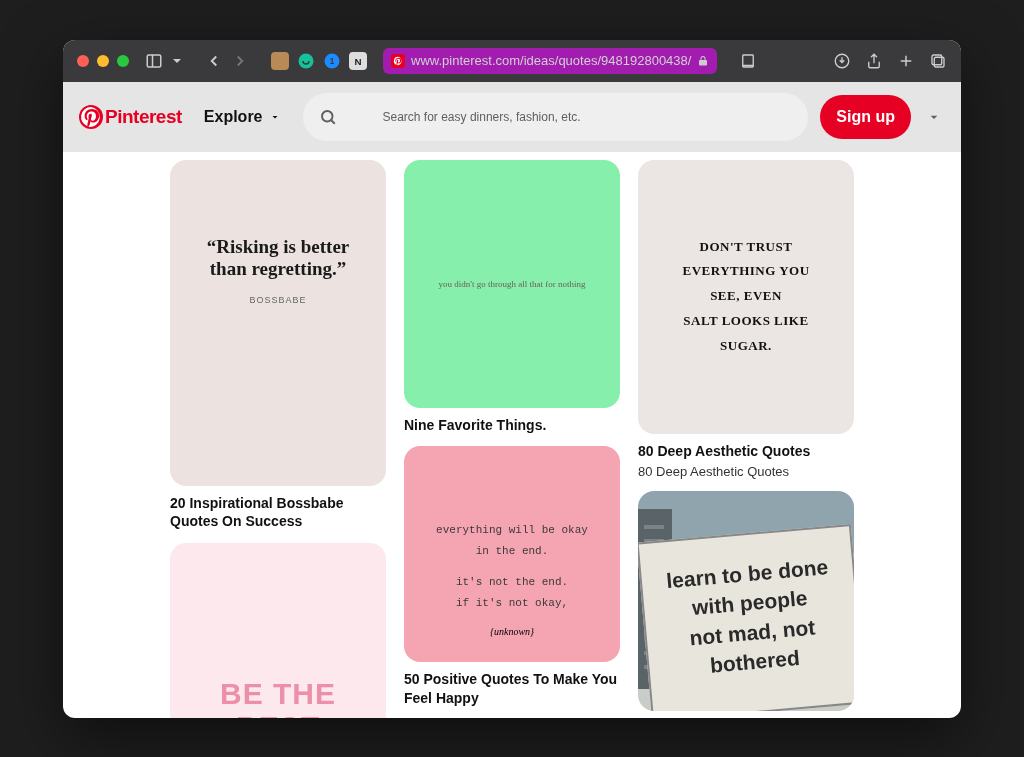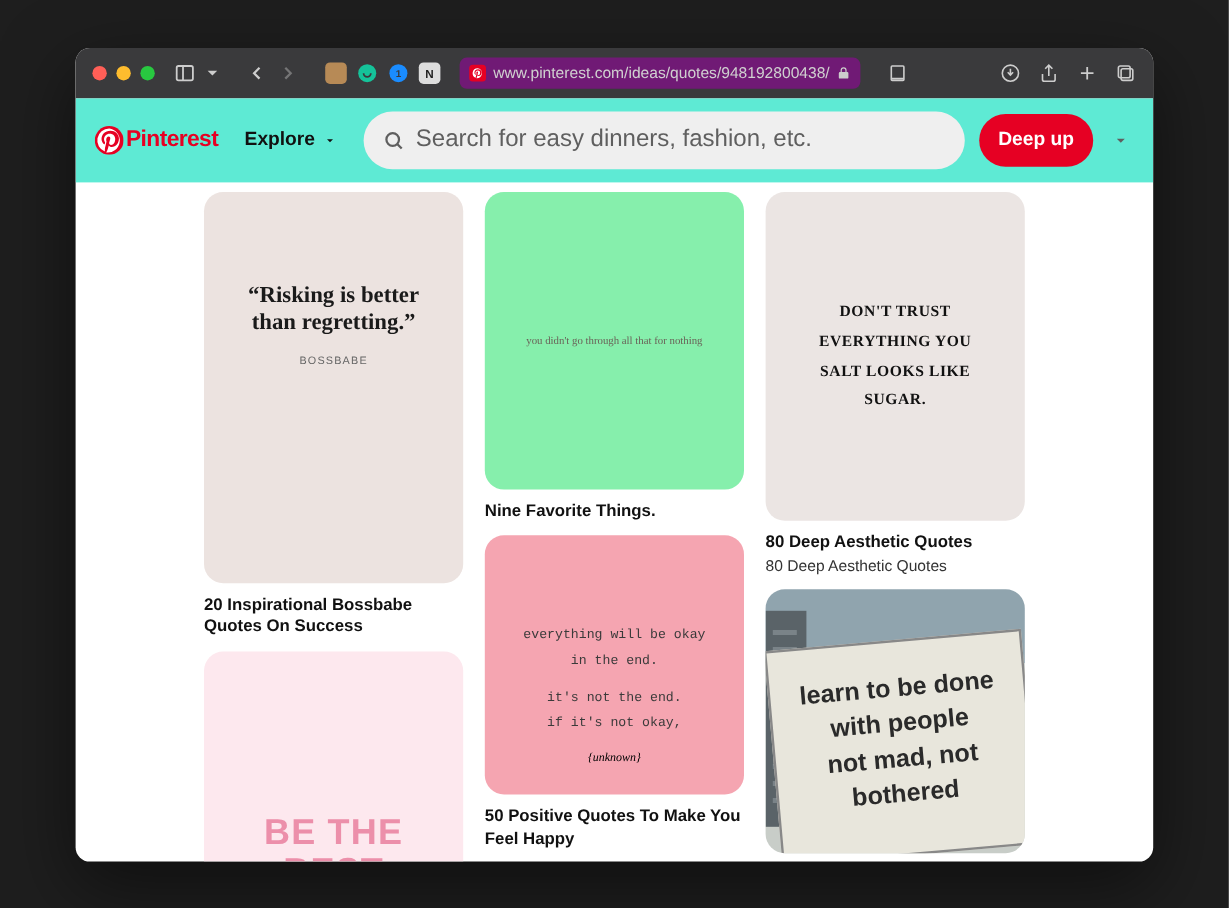--- a/index.html
+++ b/index.html
@@ -35,55 +35,55 @@
     .chrome-icon { width: 18px; height: 18px; display: flex; align-items: center; justify-content: center; color: #cdcdcd; font-size: 14px; border-radius: 4px; }
     .chrome-icon.boxed { background: #5e5e60; }
     .chrome-icon.dropdown { width: 12px; font-size: 10px; }
     .chrome-spacer { width: 6px; }
 
     .url-bar {
       flex: 0 1 auto;
       display: flex;
       align-items: center;
       gap: 6px;
-      background: #701a75;
+      background: #a21caf;
       border-radius: 6px;
       height: 26px;
       padding: 0 8px;
       color: #d0d0d0;
       font-size: 13px;
       margin: 0 8px;
       white-space: nowrap;
       max-width: 380px;
       overflow: hidden;
     }
     .url-bar .favicon { width: 14px; height: 14px; border-radius: 3px; background: #e60023; display:flex; align-items:center; justify-content:center;}
     .url-bar .favicon svg { width: 10px; height: 10px; }
 
     .chrome-right { margin-left: auto; display:flex; gap: 14px; align-items:center; }
 
     
     .pin-header {
       height: 70px;
-      background: #5eead4;
+      background: #e5e5e5;
       display: flex;
       align-items: center;
       padding: 0 16px;
       gap: 12px;
       flex-shrink: 0;
     }
 
     .brand { display:flex; align-items:center; gap:2px; color:#e60023; font-weight: 700; font-size: 19px; letter-spacing: -0.5px;}
     .brand-logo { width: 24px; height: 24px; }
 
     .explore { display:flex; align-items:center; gap:6px; font-weight:600; font-size: 16px; color:#111; padding: 0 10px; cursor:pointer; }
     .explore svg { width: 12px; height: 12px; }
 
     .search-bar { flex:1; height: 48px; background: #efefef; border-radius: 24px; display:flex; align-items:center; padding: 0 16px; gap: 10px; color:#5f5f5f; }
-    .search-bar input { border:none; background:transparent; outline:none; font-size:20px; flex:1; color:#333; }
+    .search-bar input { border:none; background:transparent; outline:none; font-size:12px; flex:1; color:#333;margin-left:36px; }
     .search-bar input::placeholder { color:#5f5f5f; }
     .search-icon { width:18px; height:18px; color:#5f5f5f; }
 
     .btn { height: 44px; padding: 0 16px; border-radius: 24px; border:none; font-weight:600; font-size:16px; cursor:pointer; }
     .btn-login { background:#efefef; color:#111; }
     .btn-signup { background:#e60023; color:white; }
     .menu-chevron { width: 22px; height: 22px; display:flex; align-items:center; justify-content:center; color:#5f5f5f; cursor:pointer; }
 
     
     .content { flex:1; overflow:hidden; padding: 8px 16px; }
@@ -231,21 +231,21 @@
           <path d="M7 10l5 5 5-5z"></path>
         </svg>
     </div>
     <div class="search-bar">
       <svg class="search-icon" viewBox="0 0 24 24" fill="none" stroke="currentColor" stroke-width="2.5">
           <circle cx="11" cy="11" r="7"></circle>
           <line x1="21" y1="21" x2="16" y2="16"></line>
         </svg>
       <input type="text" placeholder="Search for easy dinners, fashion, etc." style="">
     </div>
-    <button class="btn btn-signup">Deep up</button>
+    <button class="btn btn-signup">Sign up</button>
     <div class="menu-chevron">
       <svg viewBox="0 0 24 24" width="16" height="16" fill="currentColor">
           <path d="M7 10l5 5 5-5z"></path>
         </svg>
     </div>
   </div>
 
   <div class="content">
     <div class="columns">
 
@@ -285,20 +285,21 @@
           <div class="pin-title">50 Positive Quotes To Make You Feel Happy</div>
         </div>
       </div>
 
       <div class="col">
         <div class="pin">
           <div class="pin-img pin-salt">
             <div class="txt">
               <div>Don't trust</div>
               <div>everything you</div>
+              <div>see, even</div>
               <div>salt looks like</div>
               <div>sugar.</div>
             </div>
           </div>
           <div class="pin-title">80 Deep Aesthetic Quotes</div>
           <div class="pin-sub">80 Deep Aesthetic Quotes</div>
         </div>
         <div class="pin">
           <div class="pin-img pin-billboard">
             <div class="building"></div>

